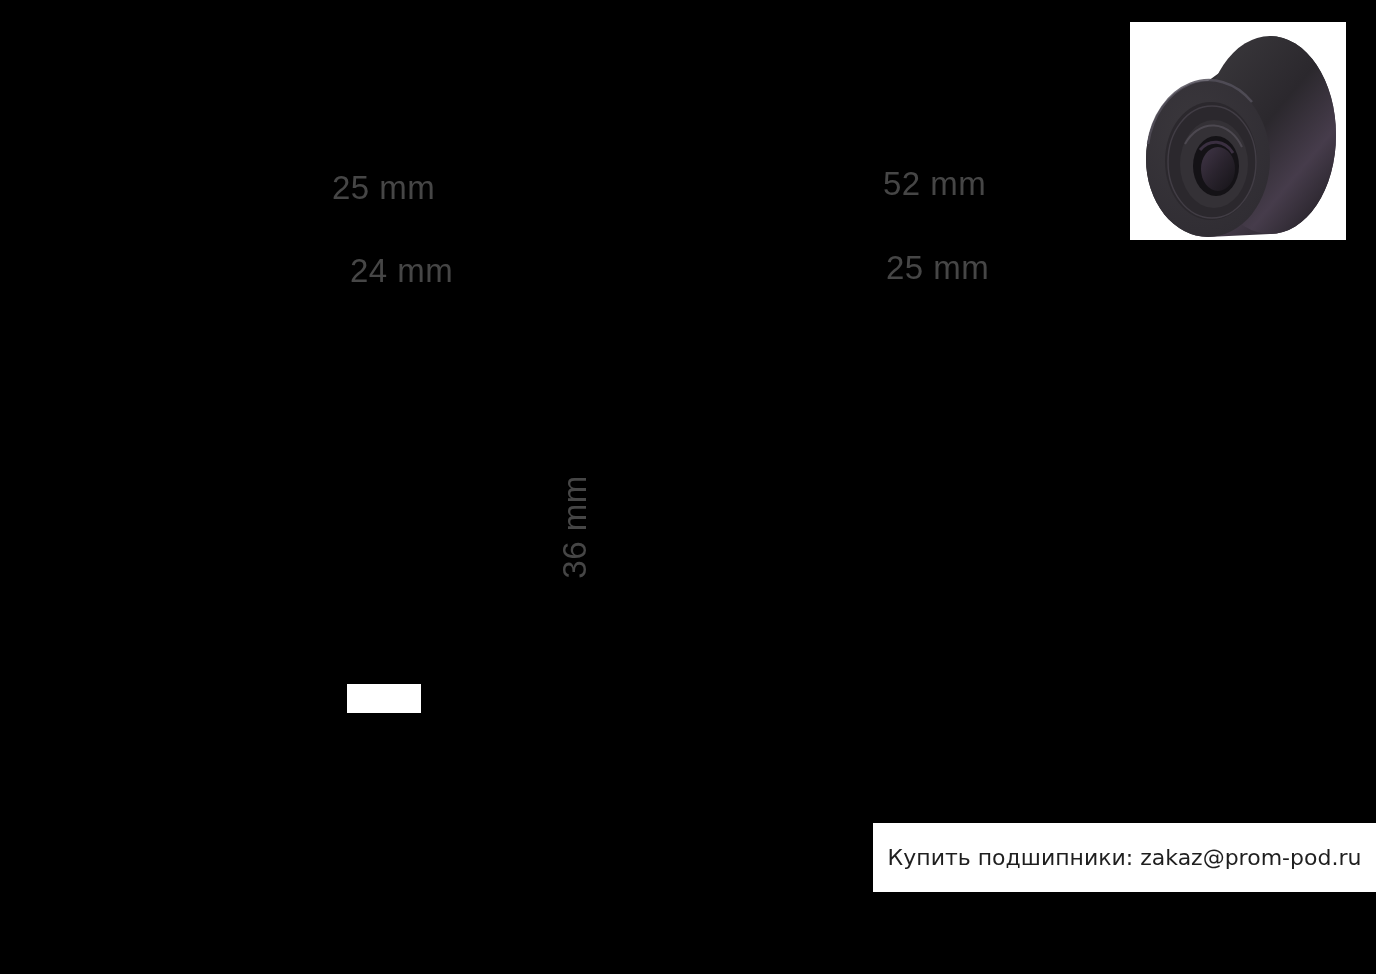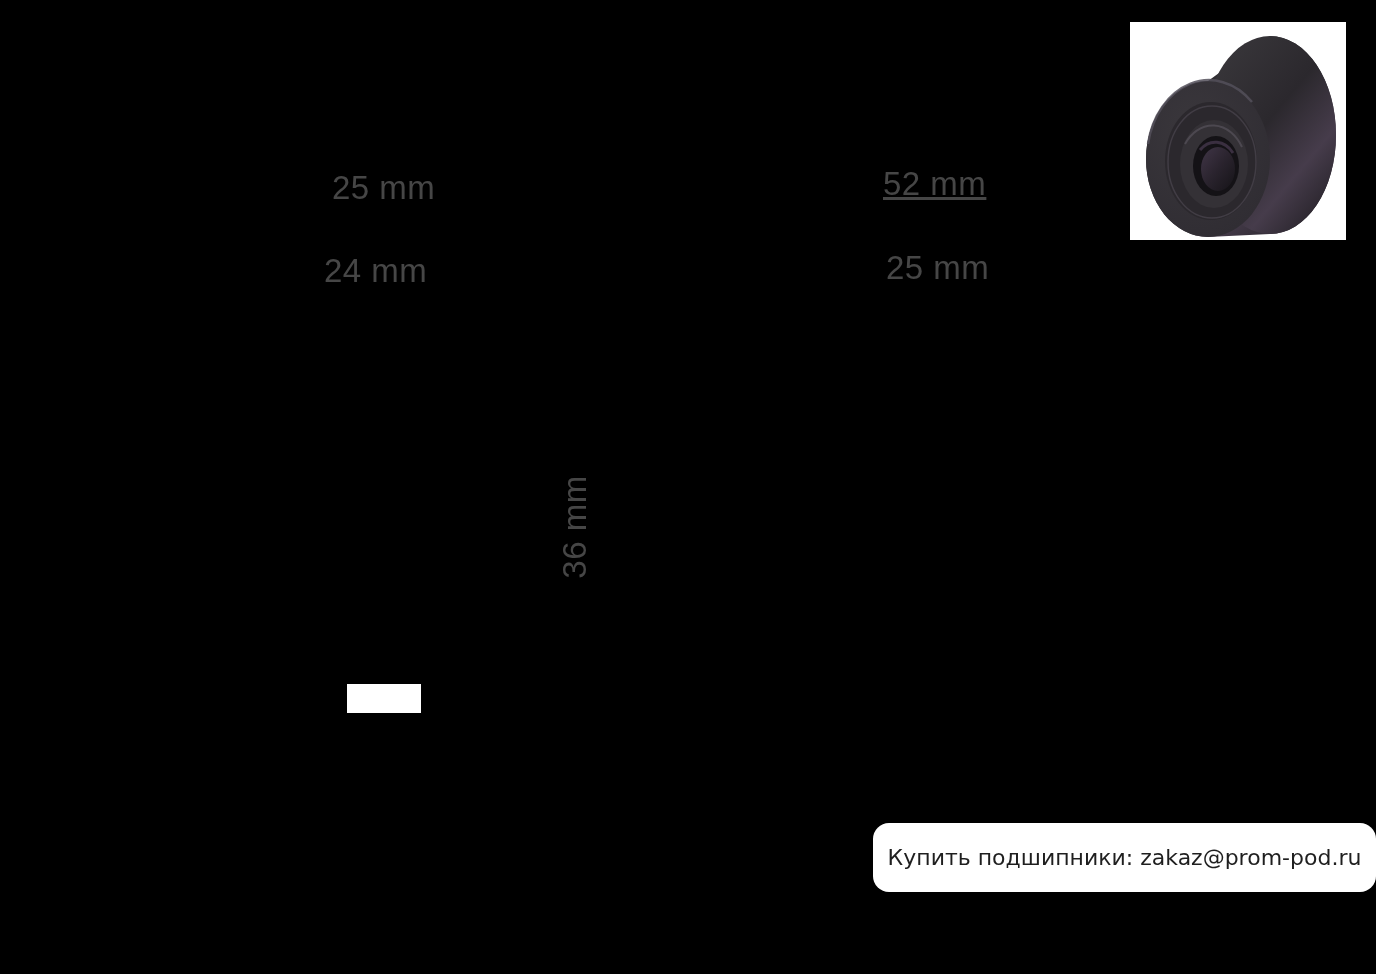--- a/index.html
+++ b/index.html
@@ -18,22 +18,22 @@
   }
   .dim-label {
     position: absolute;
     color: #464646;
     font-size: 33px;
     line-height: 1;
     white-space: nowrap;
     letter-spacing: 0.5px;
   }
   #dim-bore-left   { left: 332px; top: 171px; }
-  #dim-inner-width { left: 324px; top: 254px; }
-  #dim-outer-dia   { left: 883px; top: 167px; text-decoration: underline; }
+  #dim-inner-width { left: 350px; top: 254px; }
+  #dim-outer-dia   { left: 883px; top: 167px; }
   #dim-bore-right  { left: 886px; top: 251px; }
   #dim-roller-width {
     left: 574px; top: 527px;
     transform: translate(-50%, -50%) rotate(-90deg);
   }
   .blank-rect {
     position: absolute;
     left: 347px; top: 684px;
     width: 74px; height: 29px;
     background: #ffffff;
@@ -50,21 +50,20 @@
     left: 873px; top: 823px;
     right: 0; height: 69px;
     background: #ffffff;
     display: flex;
     align-items: center;
     justify-content: center;
     font-family: "DejaVu Sans", sans-serif;
     font-size: 22px;
     color: #1f1f1f;
     white-space: nowrap;
-    border-radius: 16px;
   }
 </style>
 </head>
 <body>
 
 <div class="canvas">
 
   <div class="dim-label" id="dim-bore-left">25 mm</div>
 
   <div class="dim-label" id="dim-inner-width">24 mm</div>

